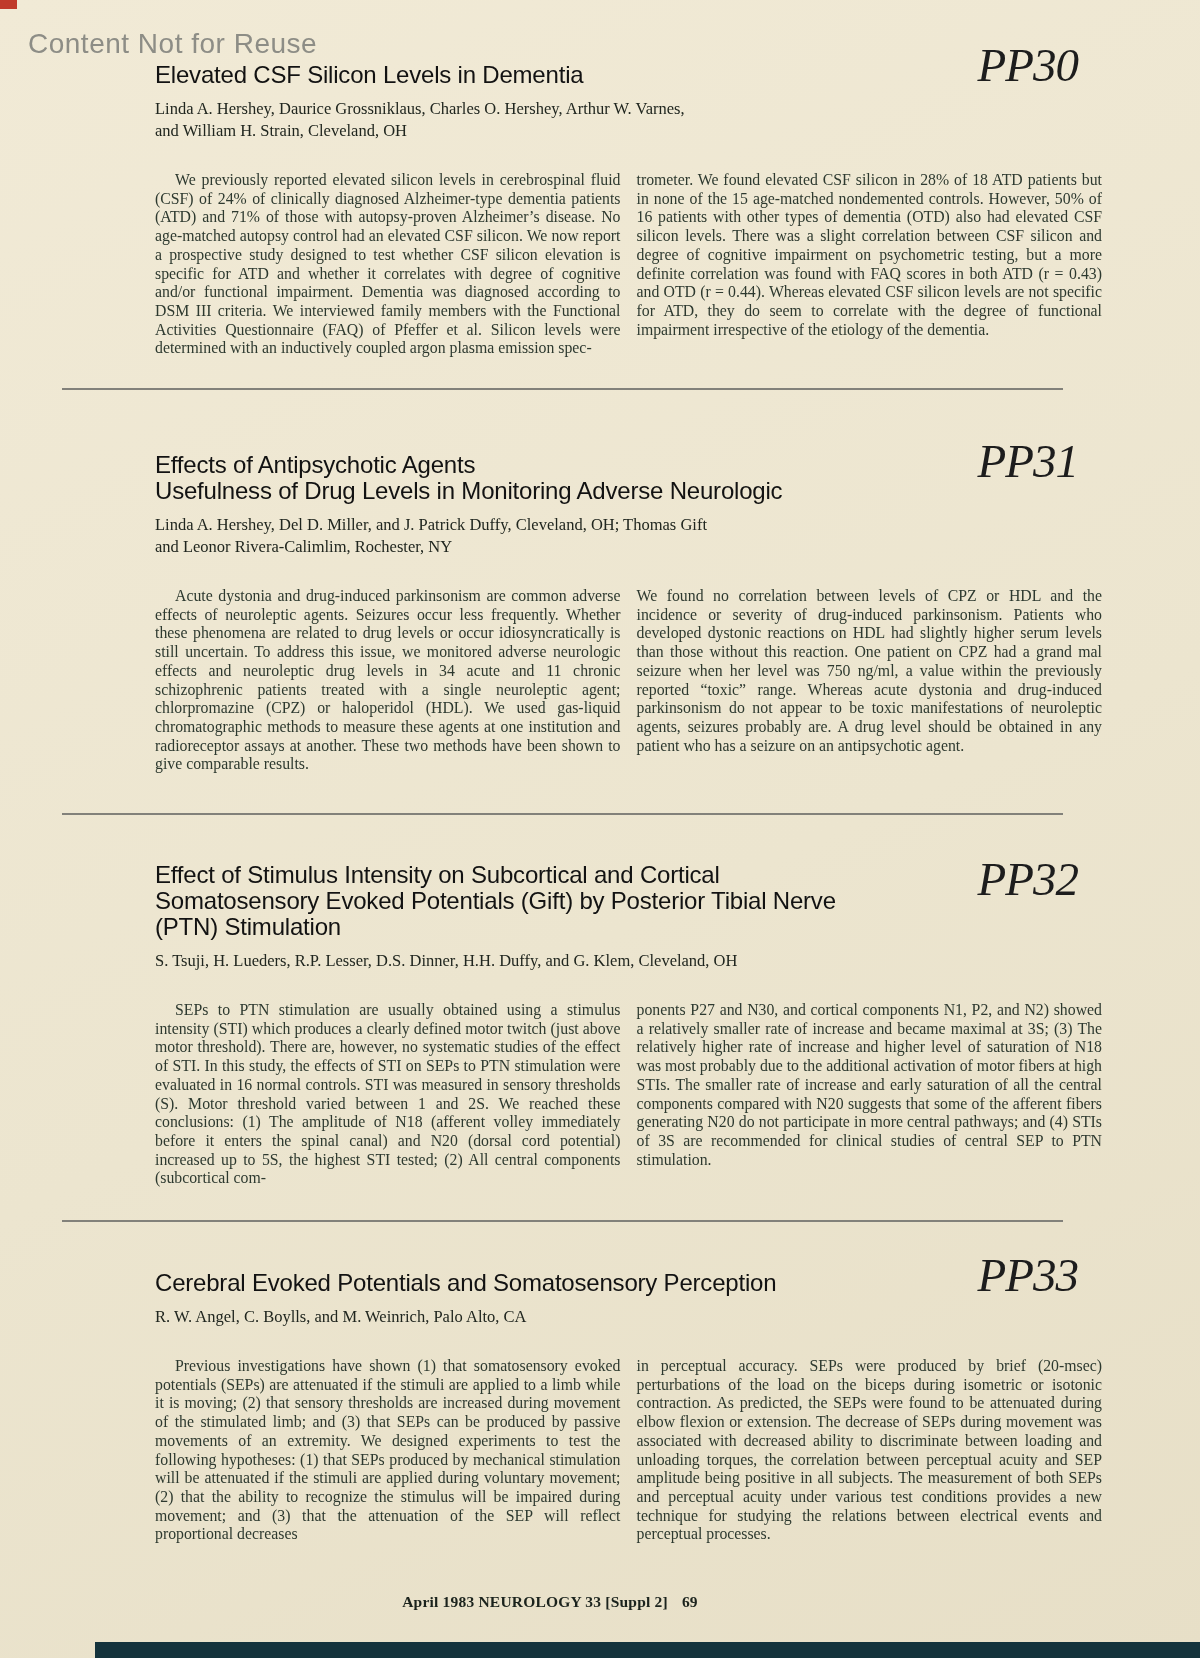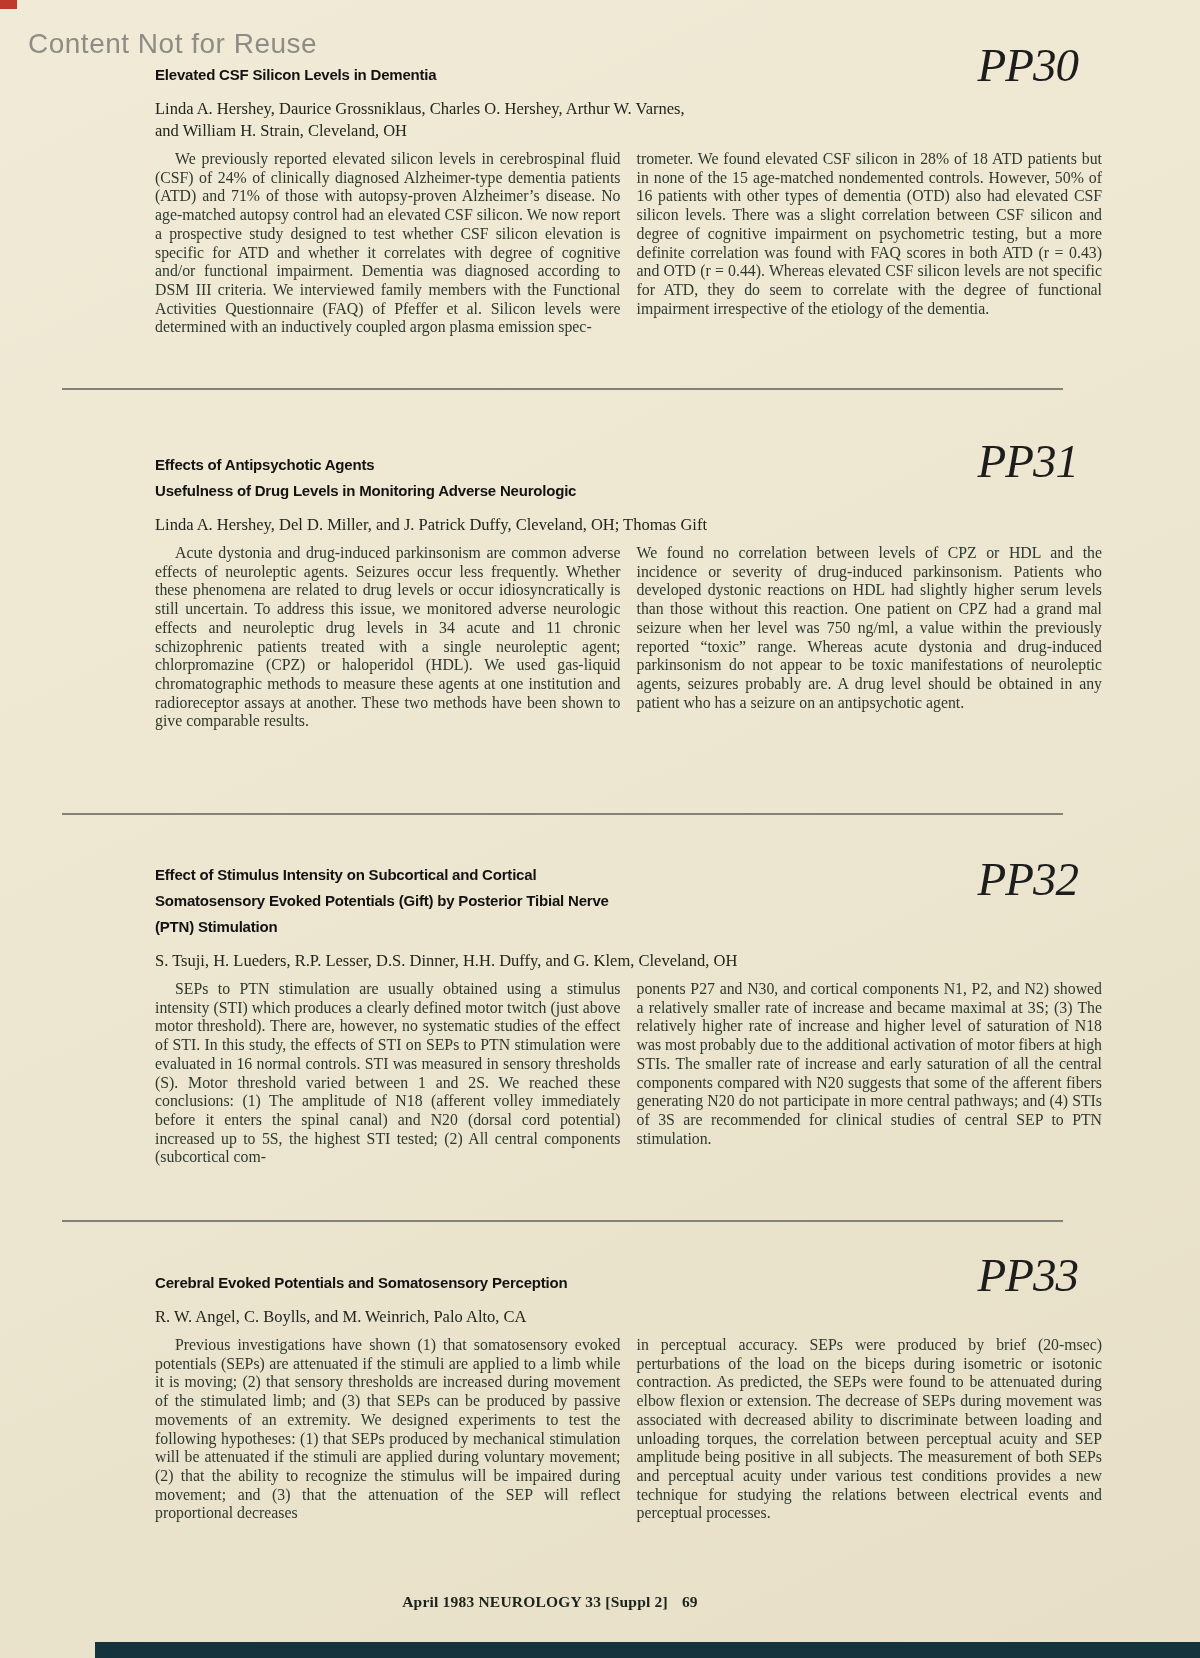--- a/index.html
+++ b/index.html
@@ -22,26 +22,26 @@
   .ab-pp30 { top:62px; } .ab-pp31 { top:452px; } .ab-pp32 { top:862px; } .ab-pp33 { top:1270px; }
 
   .pp-code {
     position:absolute; right:24px; top:-20px;
     font-family:Liberation Serif, serif; font-style:italic;
     font-size:47px; line-height:47px; color:#1d1d1d; letter-spacing:-1px;
   }
   .ab-pp31 .pp-code { top:-14px; } .ab-pp32 .pp-code { top:-6px; } .ab-pp33 .pp-code { top:-18px; }
 
   .title {
-    font-family:"Liberation Sans", sans-serif; font-weight:700;
-    font-size:15px; line-height:26px; color:#121212; letter-spacing:-0.2px;
+    font-family:"Liberation Sans", sans-serif; font-weight:400;
+    font-size:24px; line-height:26px; color:#121212; letter-spacing:-0.2px;
     width:790px;
   }
   .authors { margin-top:10px; font-size:16.5px; line-height:22px; color:#20261f; }
-  .cols { display:flex; gap:16px; margin-top:8px; }
+  .cols { display:flex; gap:16px; margin-top:29px; }
   .col {
     width:466px; font-size:15.8px; line-height:18.7px;
     text-align:justify; color:#2d392f;
   }
   .col p { margin:0; }
   .col-left p { text-indent:20px; }
   .col-right p { text-indent:0; }
 
   .footer {
     position:absolute; top:1593px; left:0; width:1100px; text-align:center;
@@ -80,20 +80,21 @@
   <div class="rule rule-1"></div>
 
   <section class="abstract ab-pp31">
     <div class="pp-code">PP31</div>
     <div class="title">
       <div>Effects of Antipsychotic Agents</div>
       <div>Usefulness of Drug Levels in Monitoring Adverse Neurologic</div>
     </div>
     <div class="authors">
       <div>Linda A. Hershey, Del D. Miller, and J. Patrick Duffy, Cleveland, OH; Thomas Gift</div>
+      <div>and Leonor Rivera-Calimlim, Rochester, NY</div>
     </div>
     <div class="cols">
       <div class="col col-left">
         <p>Acute dystonia and drug-induced parkinsonism are common adverse effects of neuroleptic agents. Seizures occur less frequently. Whether these phenomena are related to drug levels or occur idiosyncratically is still uncertain. To address this issue, we monitored adverse neurologic effects and neuroleptic drug levels in 34 acute and 11 chronic schizophrenic patients treated with a single neuroleptic agent; chlorpromazine (CPZ) or haloperidol (HDL). We used gas-liquid chromatographic methods to measure these agents at one institution and radioreceptor assays at another. These two methods have been shown to give comparable results.</p>
       </div>
       <div class="col col-right">
         <p>We found no correlation between levels of CPZ or HDL and the incidence or severity of drug-induced parkinsonism. Patients who developed dystonic reactions on HDL had slightly higher serum levels than those without this reaction. One patient on CPZ had a grand mal seizure when her level was 750 ng/ml, a value within the previously reported “toxic” range. Whereas acute dystonia and drug-induced parkinsonism do not appear to be toxic manifestations of neuroleptic agents, seizures probably are. A drug level should be obtained in any patient who has a seizure on an antipsychotic agent.</p>
       </div>
     </div>
   </section>

